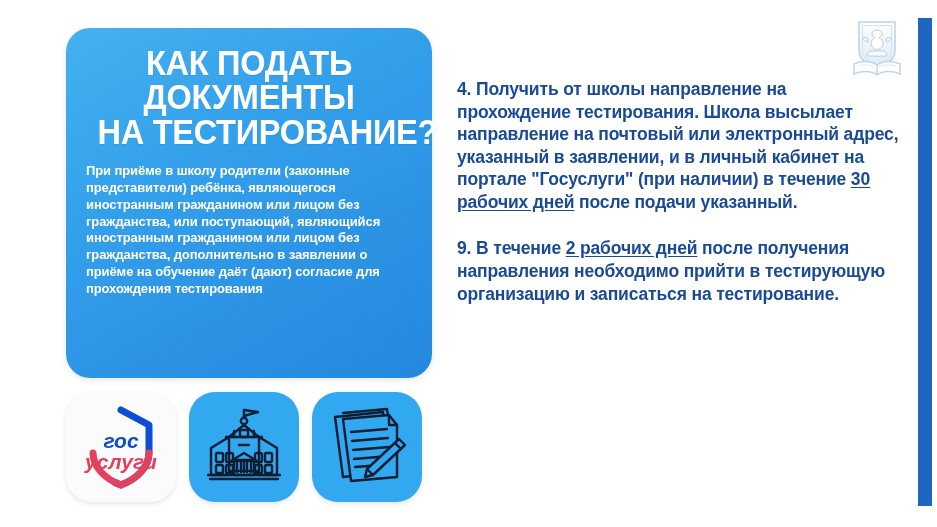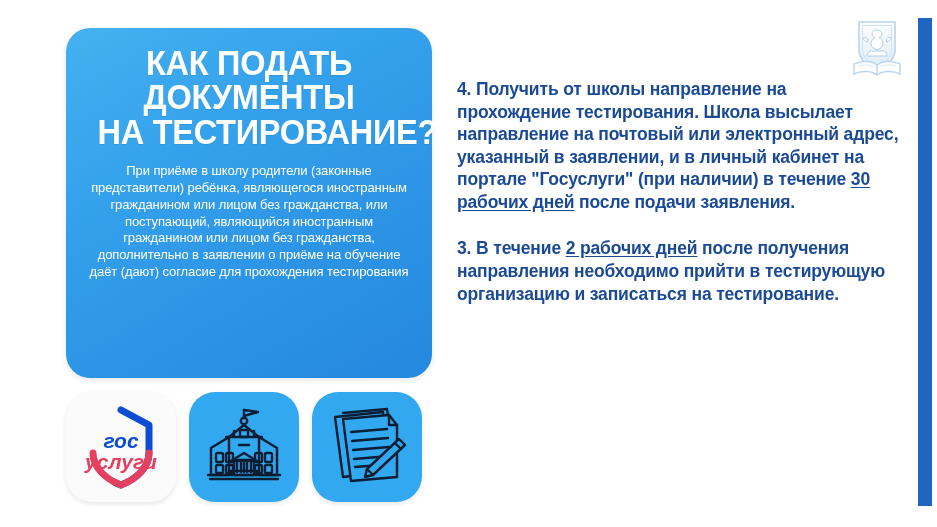--- a/index.html
+++ b/index.html
@@ -68,23 +68,23 @@
   }
   .card-heading .hl {
     display: block;
     white-space: nowrap;
   }
   .card-body {
     margin: 0;
     padding-top: 14px;
     color: #ffffff;
     font-size: 13px;
-    font-weight: normal;
+    font-weight: bold;
     line-height: 1.30;
-    text-align: center;
+    text-align: left;
     letter-spacing: -0.1px;
   }
 
   
   .icon-row {
     position: absolute;
     left: 66px;
     top: 392px;
     width: 366px;
     height: 110px;
@@ -218,20 +218,20 @@
           <path d="M46 68 L52 74"></path>
           <path d="M74 42 L80 48"></path>
         </g>
       </svg>
     </div>
 
   </div>
 
   <div class="steps">
     <p class="step">
-      <span>4. Получить от школы направление на прохождение тестирования. Школа высылает направление на почтовый или электронный адрес, указанный в заявлении, и в личный кабинет на портале "Госуслуги" (при наличии) в течение </span><u>30 рабочих дней</u><span> после подачи заявления.</span>
+      <span>4. Получить от школы направление на прохождение тестирования. Школа высылает направление на почтовый или электронный адрес, указанный в заявлении, и в личный кабинет на портале "Госуслуги" (при наличии) в течение </span><u>30 рабочих дней</u><span> после подачи указанный.</span>
     </p>
     <p class="step">
-      <span>3. В течение </span><u>2 рабочих дней</u><span> после получения направления необходимо прийти в тестирующую организацию и записаться на тестирование.</span>
+      <span>9. В течение </span><u>2 рабочих дней</u><span> после получения направления необходимо прийти в тестирующую организацию и записаться на тестирование.</span>
     </p>
   </div>
 
 </div>
 
 </body></html>

